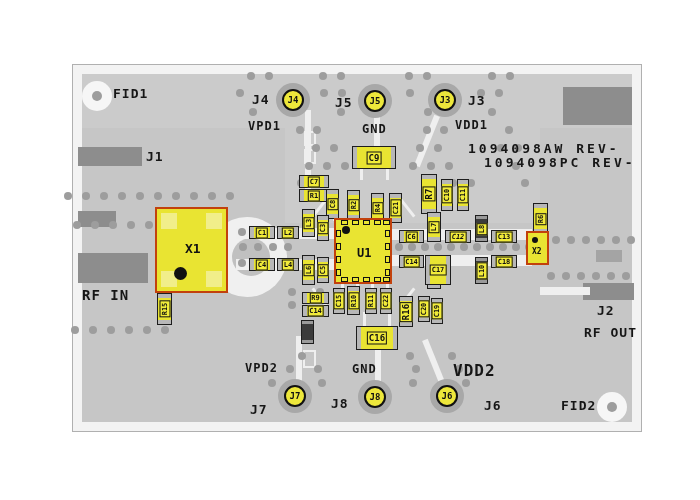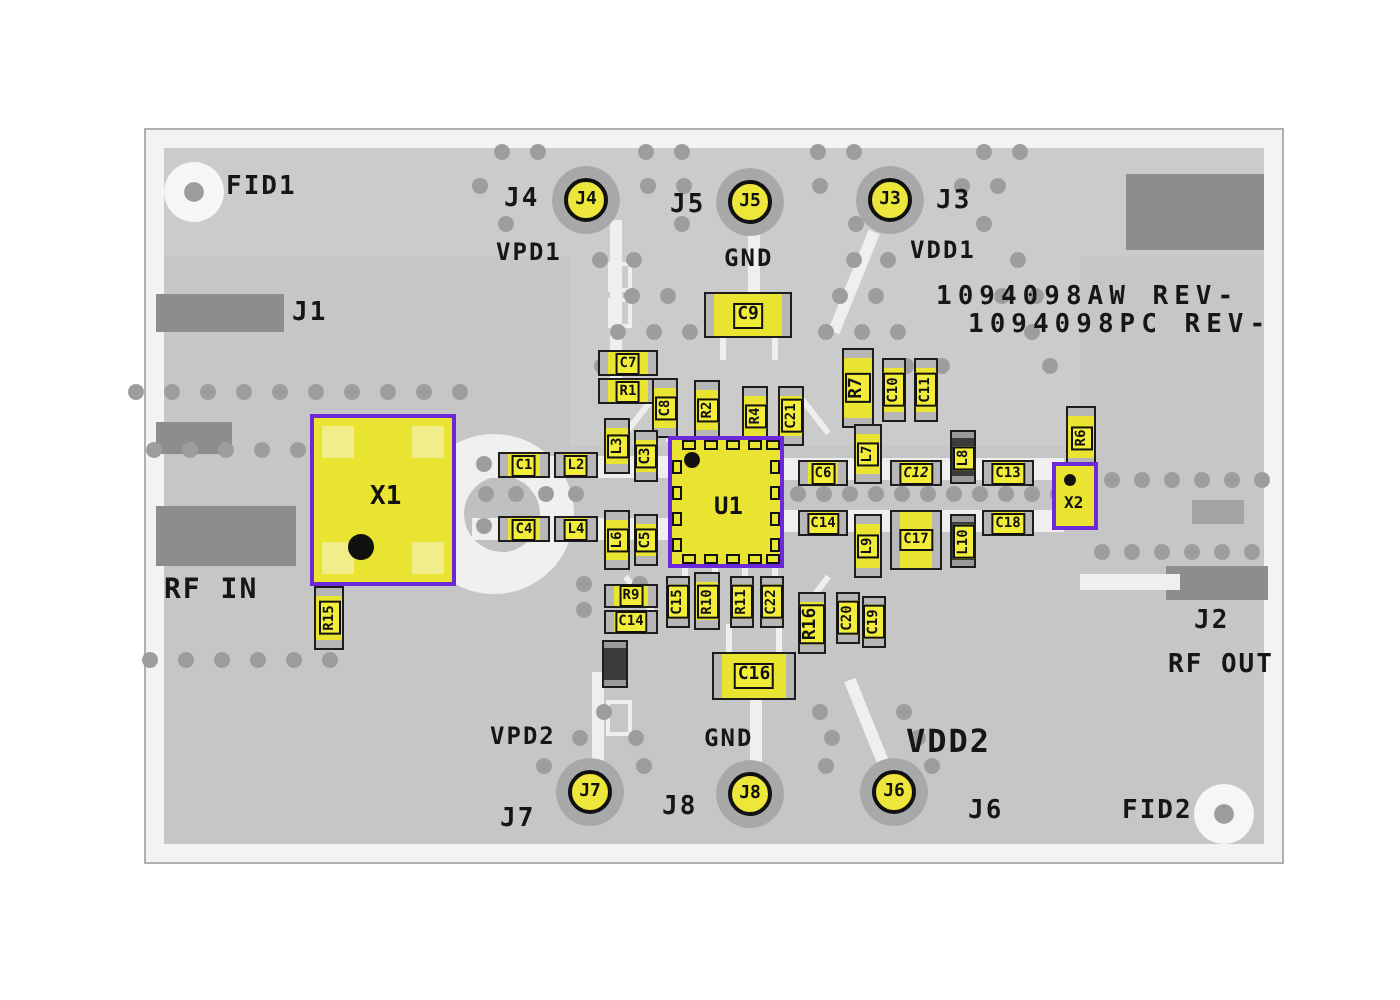--- a/index.html
+++ b/index.html
@@ -19,21 +19,21 @@
   .cmp{position:absolute;border:1px solid #1d1d1d;box-sizing:border-box;}
   .cmp.h{background:linear-gradient(90deg,#b7b7b7 0 4px,#e9e432 4px calc(100% - 4px),#b7b7b7 calc(100% - 4px) 100%);}
   .cmp.v{background:linear-gradient(180deg,#b7b7b7 0 4px,#e9e432 4px calc(100% - 4px),#b7b7b7 calc(100% - 4px) 100%);}
   .cmp.v.dark{background:linear-gradient(180deg,#9a9a9a 0 3px,#3b3b3b 3px calc(100% - 3px),#9a9a9a calc(100% - 3px) 100%);}
   .lbl{position:absolute;left:50%;top:50%;background:#f2ec3a;border:1px solid #111;color:#111;
        font-weight:bold;font-size:7px;line-height:7px;padding:1px 1px;white-space:nowrap;
        font-family:"DejaVu Sans Mono", monospace;}
   .cmp.h .lbl{transform:translate(-50%,-50%);}
   .cmp.v .lbl{transform:translate(-50%,-50%) rotate(-90deg);}
   .cmp.big .lbl{font-size:9px;line-height:9px;}
-  .ic{position:absolute;background:#e9e432;border:2px solid #6d28d9;box-sizing:border-box;}
+  .ic{position:absolute;background:#e9e432;border:2px solid #c2410c;box-sizing:border-box;}
   .ic .icdot{position:absolute;border-radius:50%;background:#111;}
   .ic .iclabel{position:absolute;color:#111;font-weight:bold;font-family:"DejaVu Sans Mono", monospace;}
   .pin{position:absolute;background:#e9e432;border:1px solid #111;box-sizing:border-box;}
   .cpad{position:absolute;background:#f1ee8a;}
   .pad{position:absolute;width:34px;height:34px;border-radius:50%;background:#a8a8a8;}
   .pad .inner{position:absolute;left:50%;top:50%;transform:translate(-50%,-50%);
        width:22px;height:22px;border-radius:50%;background:#ede73b;border:2.5px solid #111;
        box-sizing:border-box;display:flex;align-items:center;justify-content:center;
        color:#111;font-weight:bold;font-size:9px;font-family:"DejaVu Sans Mono", monospace;}
   .fid{position:absolute;width:30px;height:30px;border-radius:50%;background:#f6f6f6;}
@@ -284,21 +284,21 @@
       </div>
       <div class="cmp h" style="left: 491px; top: 230px; width: 26px; height: 13px;">
         <div class="lbl">C13</div>
       </div>
       <div class="cmp h" style="left: 399px; top: 255px; width: 25px; height: 13px;">
         <div class="lbl">C14</div>
       </div>
       <div class="cmp v" style="left: 427px; top: 257px; width: 14px; height: 32px;">
         <div class="lbl">L9</div>
       </div>
-      <div class="cmp h" style="left: 445px; top: 255px; width: 26px; height: 30px;">
+      <div class="cmp h" style="left: 425px; top: 255px; width: 26px; height: 30px;">
         <div class="lbl">C17</div>
       </div>
       <div class="cmp v dark" style="left: 475px; top: 257px; width: 13px; height: 27px;">
         <div class="lbl">L10</div>
       </div>
       <div class="cmp h" style="left: 491px; top: 255px; width: 26px; height: 13px;">
         <div class="lbl">C18</div>
       </div>
       <div class="cmp h" style="left: 302px; top: 292px; width: 27px; height: 12px;">
         <div class="lbl">R9</div>

